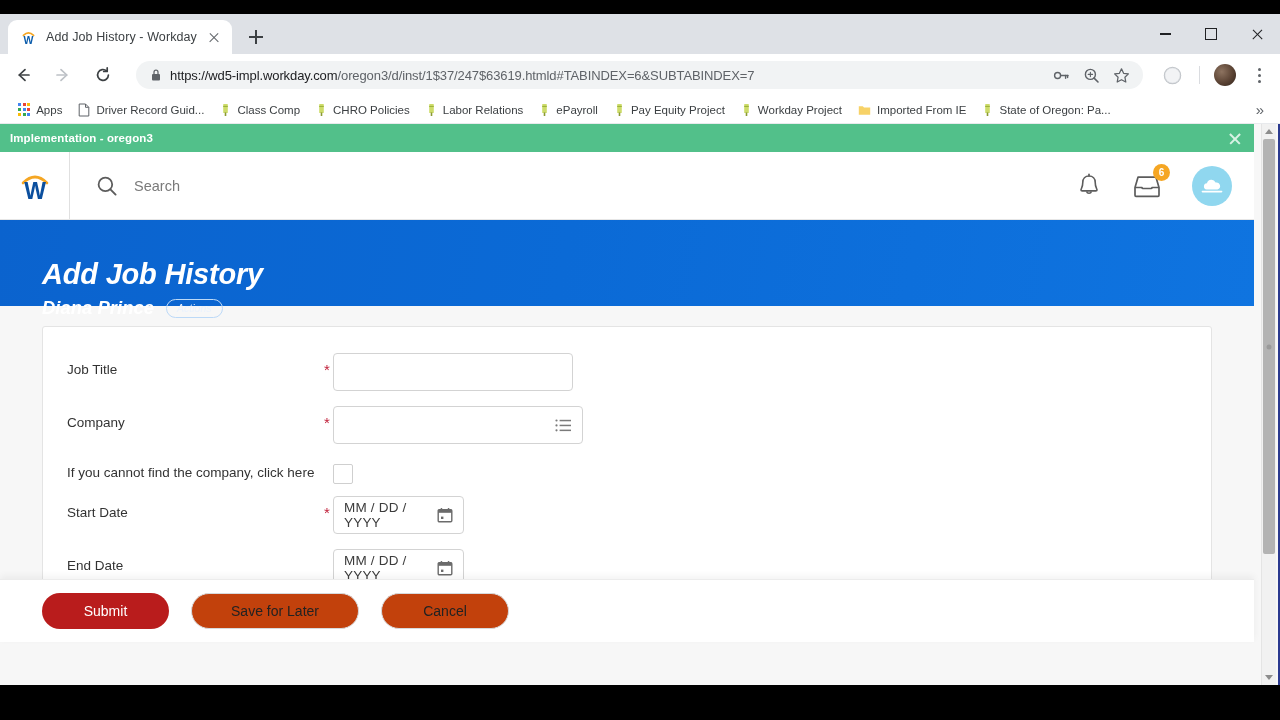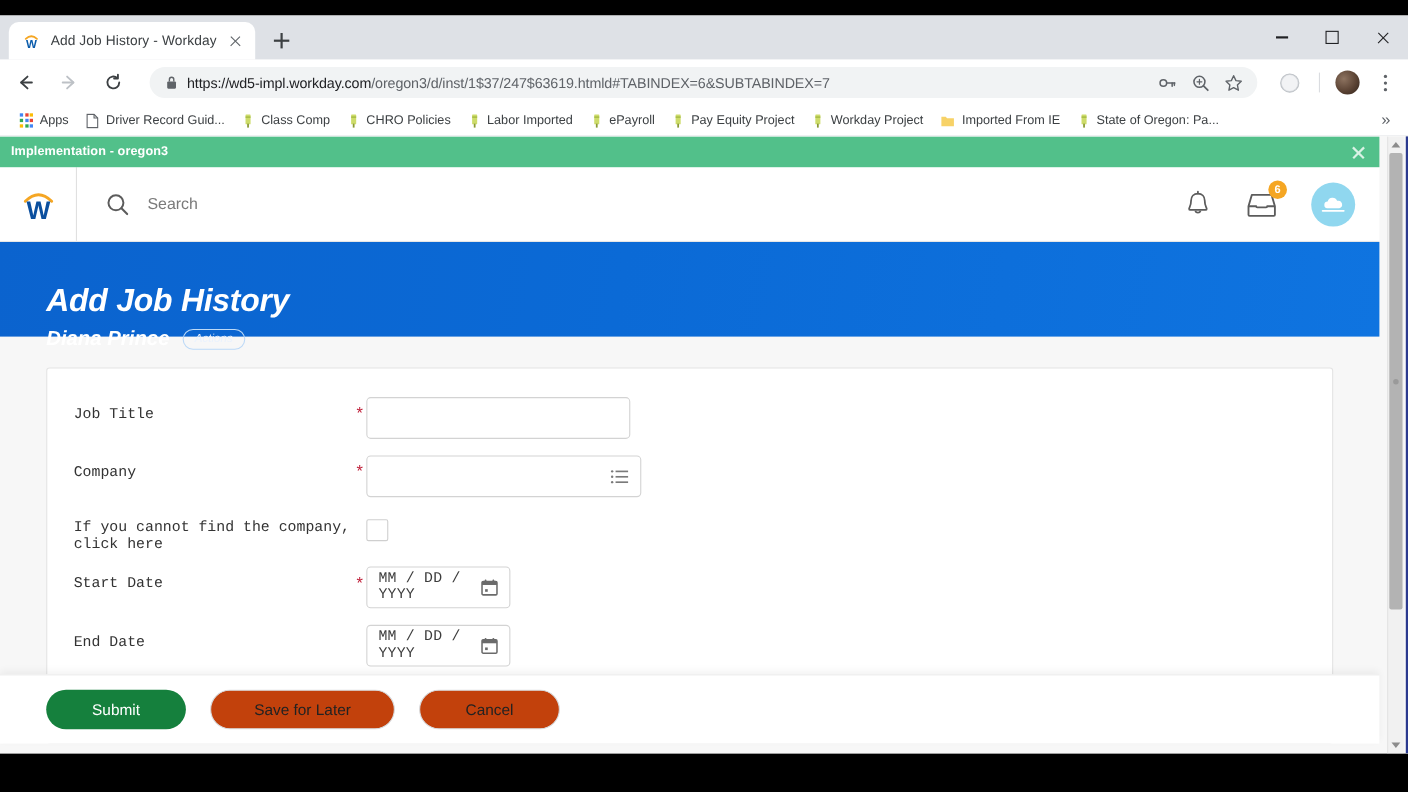--- a/index.html
+++ b/index.html
@@ -169,21 +169,21 @@
   }
   .title-band h1 { color:#fff; font-size:29px; font-weight:bold; letter-spacing:-.2px; line-height:1.15; }
   .subline { display:flex; align-items:center; gap:12px; margin-top:6px; }
   .subline .name { color:#fff; font-size:18.5px; font-weight:bold; }
   .actions-pill {
     border:1.4px solid #bcd9f7; border-radius:11px; color:#eaf2fd;
     font-size:10.5px; padding:2px 10px 3px; cursor:pointer; white-space:nowrap;
   }
 
   
-  .card-wrap { padding:28px 42px 0;font-family:Liberation Mono, monospace; }
+  .card-wrap { padding:20px 42px 0; }
   .card {
     background:#fff; border:1px solid #e4e4e4; border-radius:3px;
     padding:26px 0 0; min-height:300px;
   }
   .frow { display:flex; align-items:flex-start; padding:0 0 0 24px; margin-bottom:15px; }
   .flabel {
     width:254px; flex:0 0 254px; font-size:13.5px; color:#333; padding-top:9px;
     font-weight:normal;
   }
   .req { width:12px; flex:0 0 12px; color:#c0203a; font-size:15px; padding-top:8px; text-align:center; }
@@ -210,21 +210,21 @@
   .footer {
     position:absolute; left:0; bottom:0; width:1254px; height:63px;
     background:#fff; border-top:1px solid #ececec;
     display:flex; align-items:center; padding-left:42px; gap:22px;
     box-shadow:0 -3px 7px rgba(0,0,0,.05);
   }
   .btn {
     height:36px; border-radius:18px; display:flex; align-items:center; justify-content:center;
     font-size:14px; cursor:pointer; padding:0 26px; white-space:nowrap;
   }
-  .btn-primary { background:#15803d; color:#fff; min-width:127px; }
+  .btn-primary { background:#b91c1c; color:#fff; min-width:127px; }
   .btn-secondary { background:#c2410c; color:#222; border:1px solid #d7dadd; }
   .btn-save { min-width:168px; }
   .btn-cancel { min-width:128px; }
 
   
   .scrollbar {
     position:absolute; right:2px; top:0; width:15px; height:561px;
     background:#f1f1f1; border-left:1px solid #e4e4e4;
   }
   .sb-arrow { height:15px; display:flex; align-items:center; justify-content:center; cursor:pointer;}
@@ -385,21 +385,21 @@
     </div>
 
     <div class="bm">
       <span style="display:flex;">
         <svg width="11" height="14" viewBox="0 0 11 14">
           <rect x="3.2" y="1" width="4.6" height="9" rx=".6" fill="#cddc6a"></rect>
           <rect x="4.7" y="9.4" width="1.6" height="3.6" fill="#8a9a34"></rect>
           <rect x="3.2" y="2.9" width="4.6" height="1.1" fill="#9db33c"></rect>
         </svg>
       </span>
-      <span>Labor Imported</span>
+      <span>Labor Relations</span>
     </div>
 
     <div class="bm">
       <span style="display:flex;">
         <svg width="11" height="14" viewBox="0 0 11 14">
           <rect x="3.2" y="1" width="4.6" height="9" rx=".6" fill="#cddc6a"></rect>
           <rect x="4.7" y="9.4" width="1.6" height="3.6" fill="#8a9a34"></rect>
           <rect x="3.2" y="2.9" width="4.6" height="1.1" fill="#9db33c"></rect>
         </svg>
       </span>

